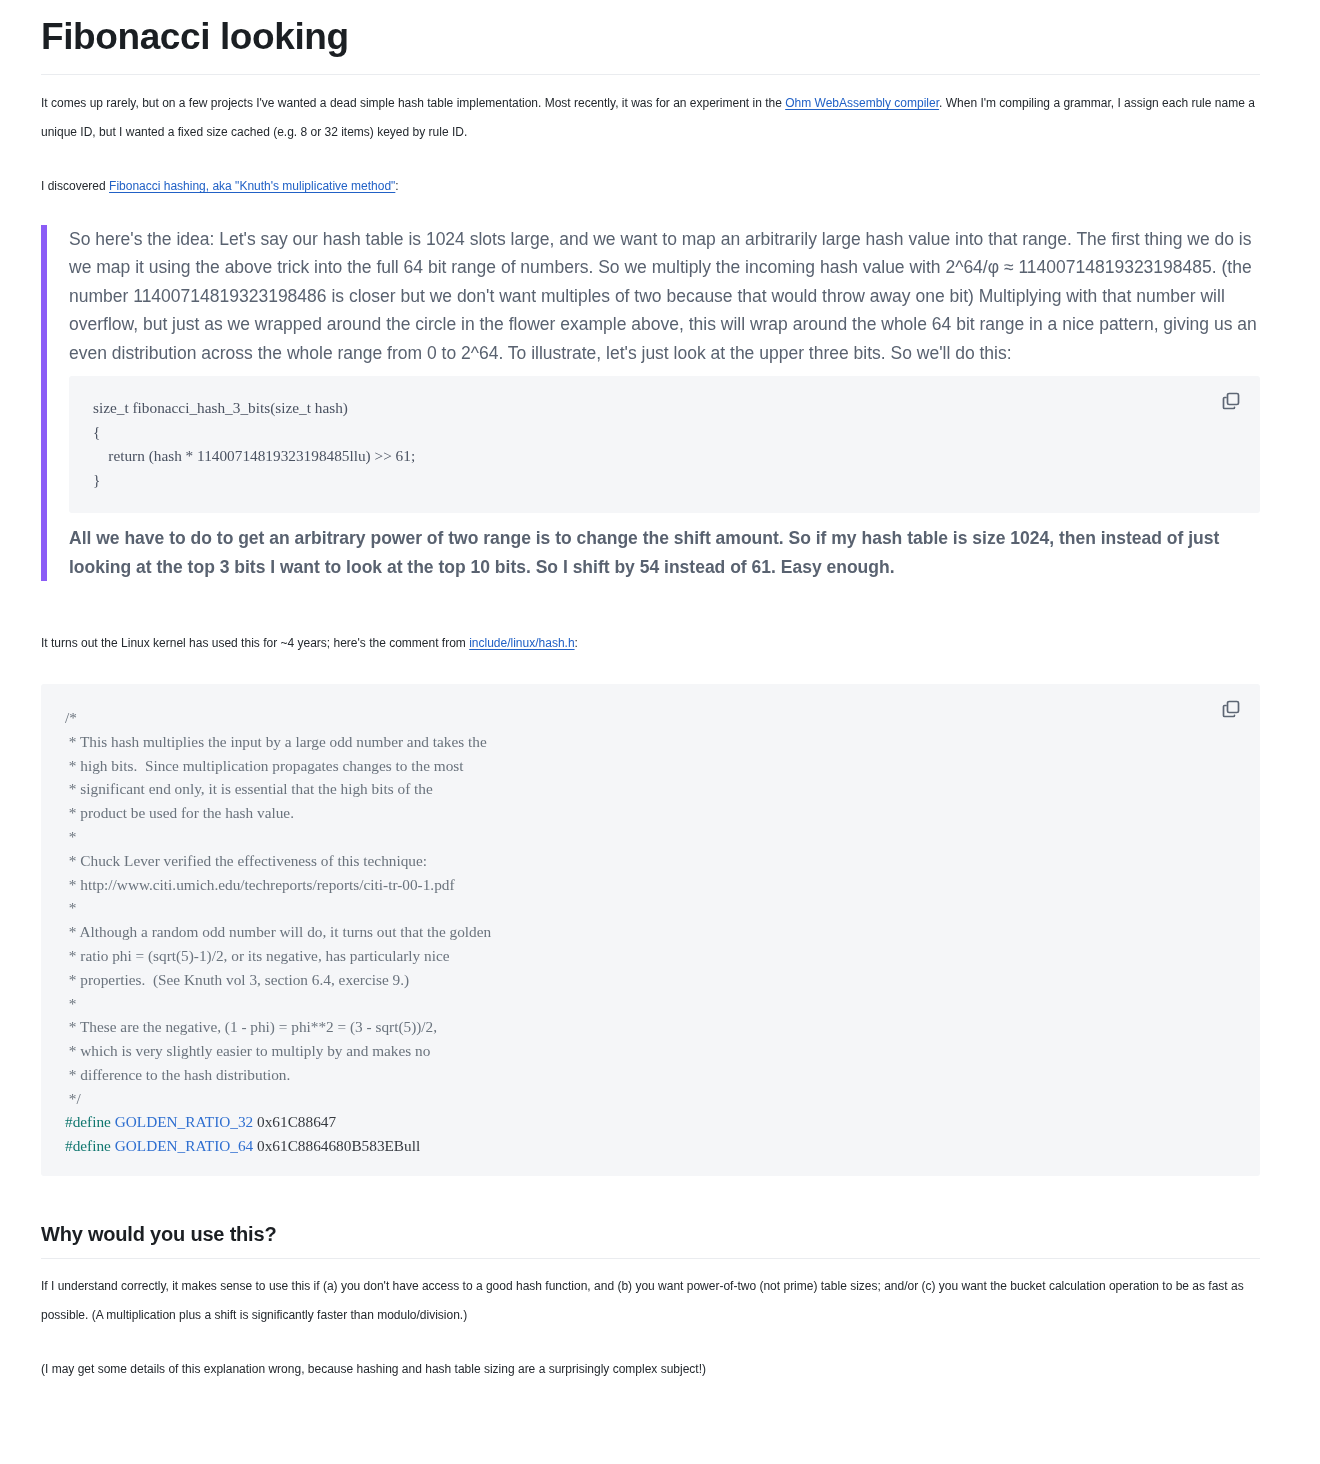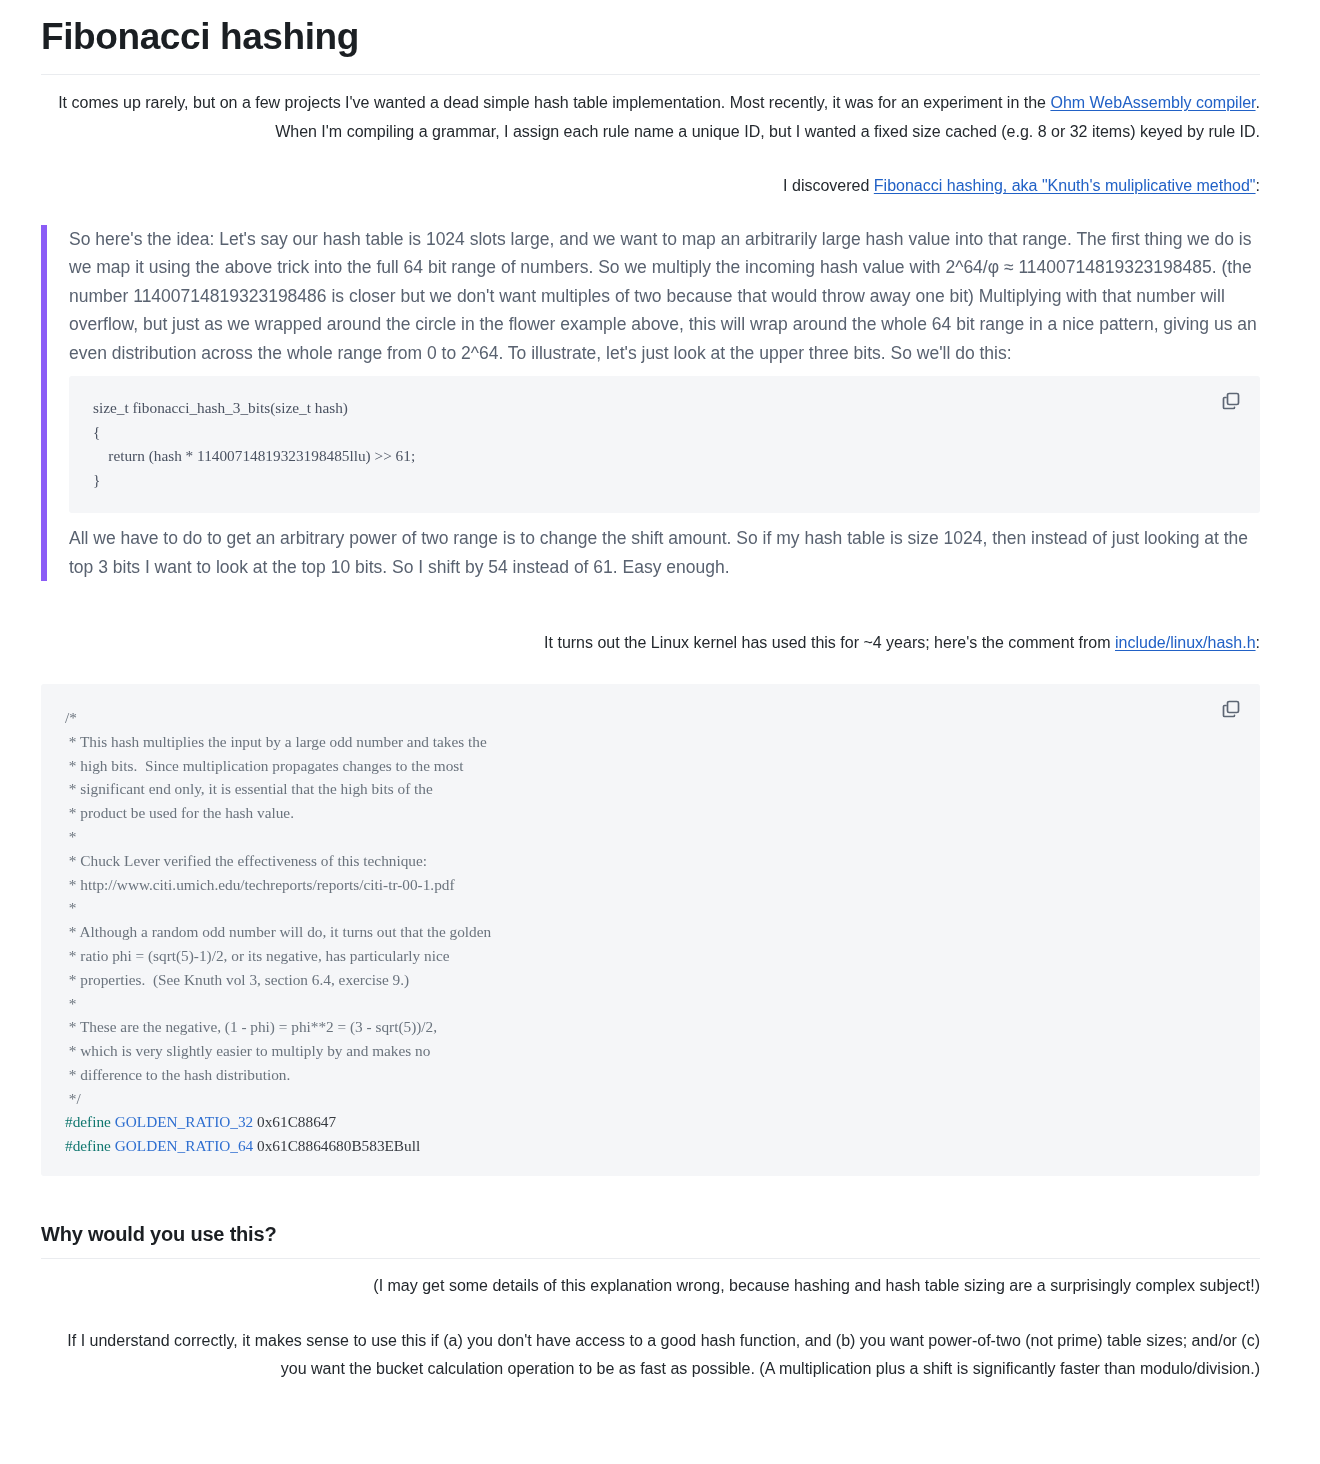--- a/index.html
+++ b/index.html
@@ -35,25 +35,24 @@
     line-height: 1.25;
     font-weight: bold;
     letter-spacing: -0.2px;
     margin: 46px 0 13px 0;
     padding: 0 0 11px 0;
     border-bottom: 1px solid #eaecef;
     color: #1b1f23;
   }
 
   p.para {
-    font-size: 16px;
+    font-size: 12px;
     line-height: 28.5px;
     margin: 0 0 26px 0;
     color: #24292e;
-    text-align: right;
   }
   p.para.tight { margin-bottom: 24px; }
 
   a.link {
     color: #2161c6;
     text-decoration: underline;
     text-underline-offset: 2px;
   }
 
   blockquote.quote {
@@ -62,21 +61,21 @@
     border-left: 6px solid #8b5cf6;
     color: #596270;
   }
   blockquote.quote p {
     font-size: 17.5px;
     line-height: 28.5px;
     margin: 0;
     color: #596270;
   }
   blockquote.quote p.q-first { margin: 0 0 9px 0; }
-  blockquote.quote p.q-last { margin: 11px 0 0 0; }
+  blockquote.quote p.q-last { margin: 11px 0 0 0; font-weight: bold; }
 
   .codeblock {
     position: relative;
     background: #f5f6f8;
     border-radius: 3px;
     padding: 20px 24px 22px 24px;
     margin: 0;
     overflow: hidden;
   }
   .codeblock.inquote { margin: 0 0 0 0; }
@@ -107,21 +106,21 @@
   }
   .copy-btn svg { display: block; }
 
   .after-quote-space { height: 30px; }
 </style>
 </head>
 <body>
 
 <div class="page">
 
-  <h1 class="title">Fibonacci hashing</h1>
+  <h1 class="title">Fibonacci looking</h1>
 
   <p class="para"><span>It comes up rarely, but on a few projects I've wanted a dead simple hash table implementation. Most recently, it was for an experiment in the </span><a class="link" href="#">Ohm WebAssembly compiler</a><span>. When I'm compiling a grammar, I assign each rule name a unique ID, but I wanted a fixed size cached (e.g. 8 or 32 items) keyed by rule ID.</span></p>
 
   <p class="para tight"><span>I discovered </span><a class="link" href="#">Fibonacci hashing, aka "Knuth's muliplicative method"</a><span>:</span></p>
 
   <blockquote class="quote">
     <p class="q-first">So here's the idea: Let's say our hash table is 1024 slots large, and we want to map an arbitrarily large hash value into that range. The first thing we do is we map it using the above trick into the full 64 bit range of numbers. So we multiply the incoming hash value with 2^64/φ ≈ 11400714819323198485. (the number 11400714819323198486 is closer but we don't want multiples of two because that would throw away one bit) Multiplying with that number will overflow, but just as we wrapped around the circle in the flower example above, this will wrap around the whole 64 bit range in a nice pattern, giving us an even distribution across the whole range from 0 to 2^64. To illustrate, let's just look at the upper three bits. So we'll do this:</p>
 
     <div class="codeblock inquote">
       <span class="copy-btn" title="copy">
@@ -166,17 +165,17 @@
  * These are the negative, (1 - phi) = phi**2 = (3 - sqrt(5))/2,
  * which is very slightly easier to multiply by and makes no
  * difference to the hash distribution.
  */</span>
 <span class="kw-define">#define</span> <span class="kw-macro">GOLDEN_RATIO_32</span> <span class="plain">0x61C88647</span>
 <span class="kw-define">#define</span> <span class="kw-macro">GOLDEN_RATIO_64</span> <span class="plain">0x61C8864680B583EBull</span></pre>
   </div>
 
   <h2 class="section-title">Why would you use this?</h2>
 
+  <p class="para">If I understand correctly, it makes sense to use this if (a) you don't have access to a good hash function, and (b) you want power-of-two (not prime) table sizes; and/or (c) you want the bucket calculation operation to be as fast as possible. (A multiplication plus a shift is significantly faster than modulo/division.)</p>
+
   <p class="para">(I may get some details of this explanation wrong, because hashing and hash table sizing are a surprisingly complex subject!)</p>
-
-  <p class="para">If I understand correctly, it makes sense to use this if (a) you don't have access to a good hash function, and (b) you want power-of-two (not prime) table sizes; and/or (c) you want the bucket calculation operation to be as fast as possible. (A multiplication plus a shift is significantly faster than modulo/division.)</p>
 
 </div>
 
 </body></html>

